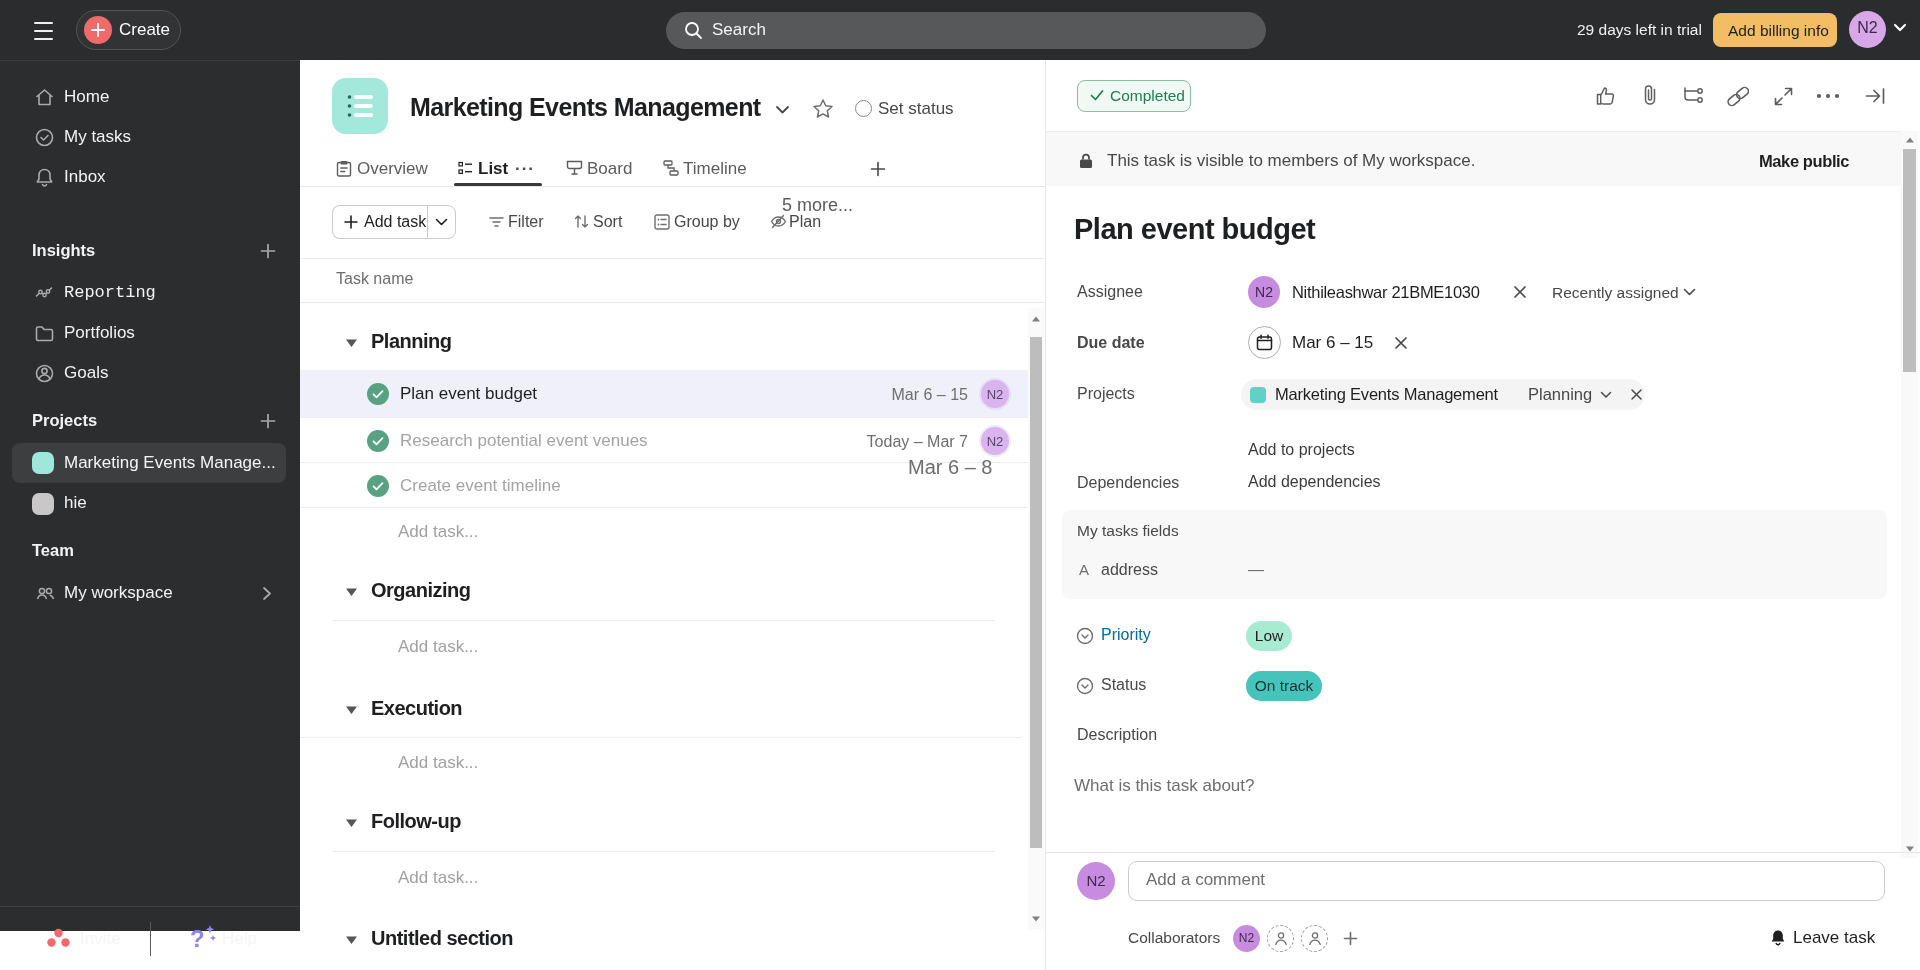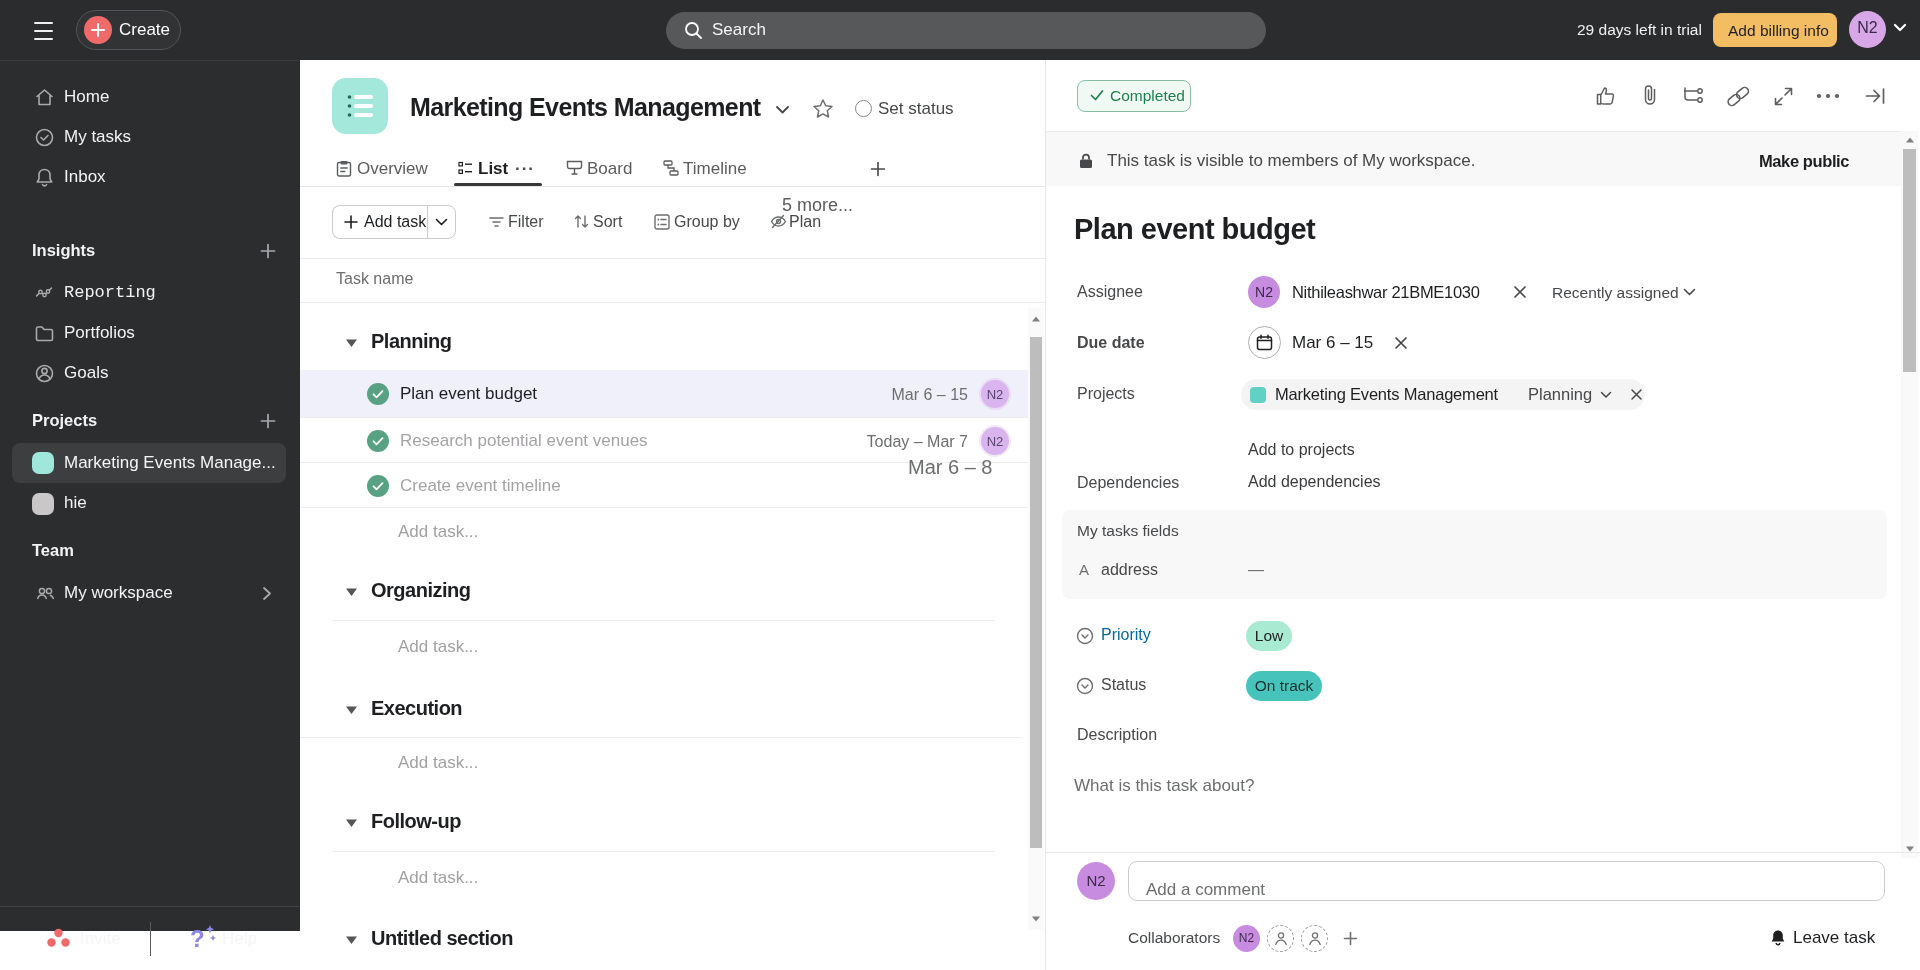--- a/index.html
+++ b/index.html
@@ -394,21 +394,21 @@
     </svg>
   <div class="abs" style="left:857px;top:89px;width:13px;height:223px;background:#bdbdbd;"></div>
   <svg class="abs svgi" style="left:859px;top:785px" width="10" height="8" viewBox="0 0 10 8">
       <path d="M1 1.5h8L5 6.5z" fill="#80807f"></path>
     </svg>
 
   <div class="abs" style="left:0px;top:792px;width:875px;height:1px;background:#e8e6e6;"></div>
   <div class="abs" style="left:31px;top:802px;width:38px;height:38px;border-radius:50%;background:#c78ce0;"></div>
   <div class="abs" style="left:31px;top:812px;width:38px;text-align:center;font-size:15px;color:#3c2948;">N2</div>
   <div class="abs" style="left:82px;top:801px;width:757px;height:40px;border:1px solid #cfcbcb;border-radius:9px;"></div>
-  <div class="abs" style="left:100px;top:810px;font-size:17px;color:#6d6e6f;margin-top:10px;">Add a comment</div>
+  <div class="abs" style="left:100px;top:810px;font-size:17px;color:#6d6e6f;">Add a comment</div>
 
   <div class="abs" style="left:82px;top:869px;font-size:15.5px;color:#47484a;">Collaborators</div>
   <div class="abs" style="left:187px;top:865px;width:27px;height:27px;border-radius:50%;background:#c78ce0;"></div>
   <div class="abs" style="left:187px;top:871px;width:27px;text-align:center;font-size:12px;color:#3c2948;">N2</div>
   <div class="abs" style="left:221px;top:865px;width:27px;height:27px;border-radius:50%;border:1px dashed #9d9b9b;"></div>
   <svg class="abs svgi" style="left:228px;top:871px" width="14" height="15" viewBox="0 0 14 15">
       <circle cx="7" cy="4.5" r="2.6" fill="none" stroke="#6d6e6f" stroke-width="1.3"></circle>
       <path d="M1.8 13.5c.9-2.9 2.7-4.3 5.2-4.3s4.3 1.4 5.2 4.3" fill="none" stroke="#6d6e6f" stroke-width="1.3" stroke-linecap="round"></path>
     </svg>
   <div class="abs" style="left:255px;top:865px;width:27px;height:27px;border-radius:50%;border:1px dashed #9d9b9b;"></div>

